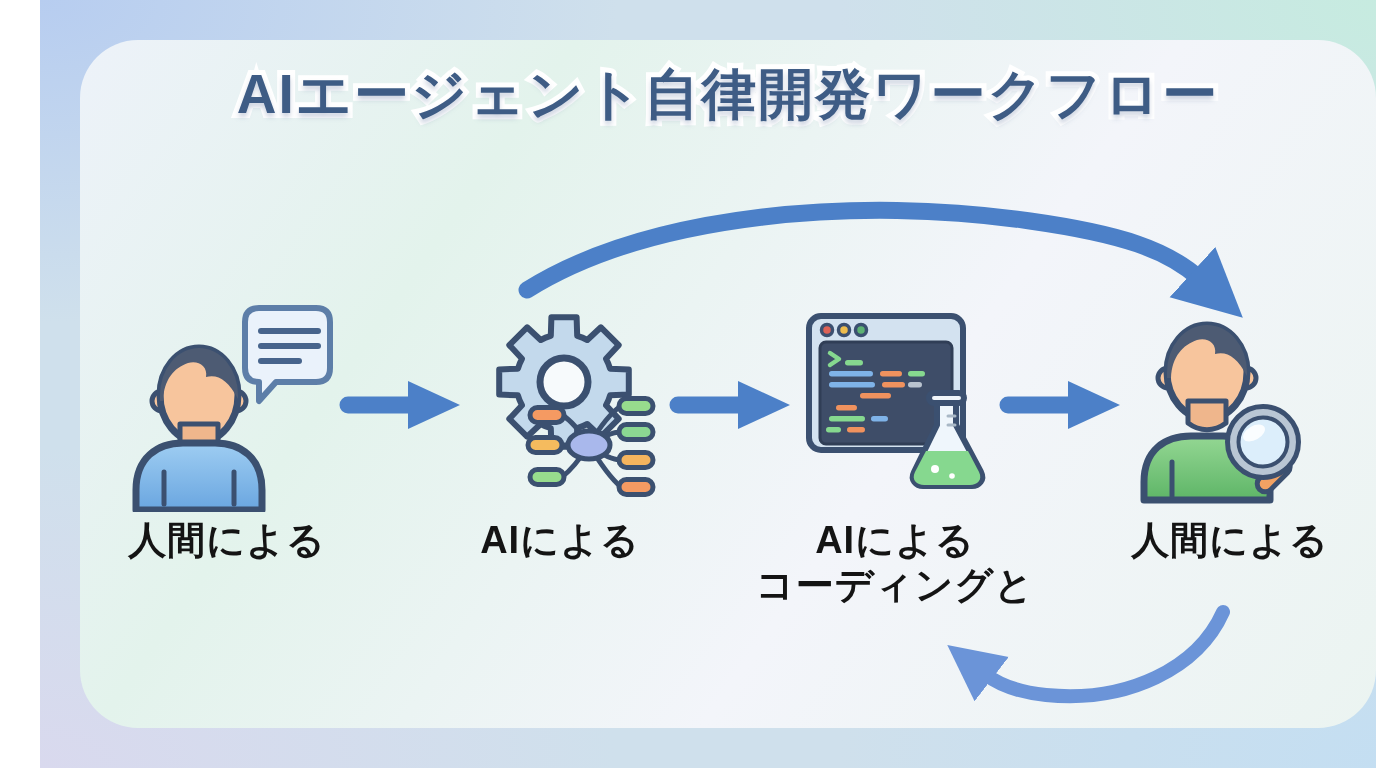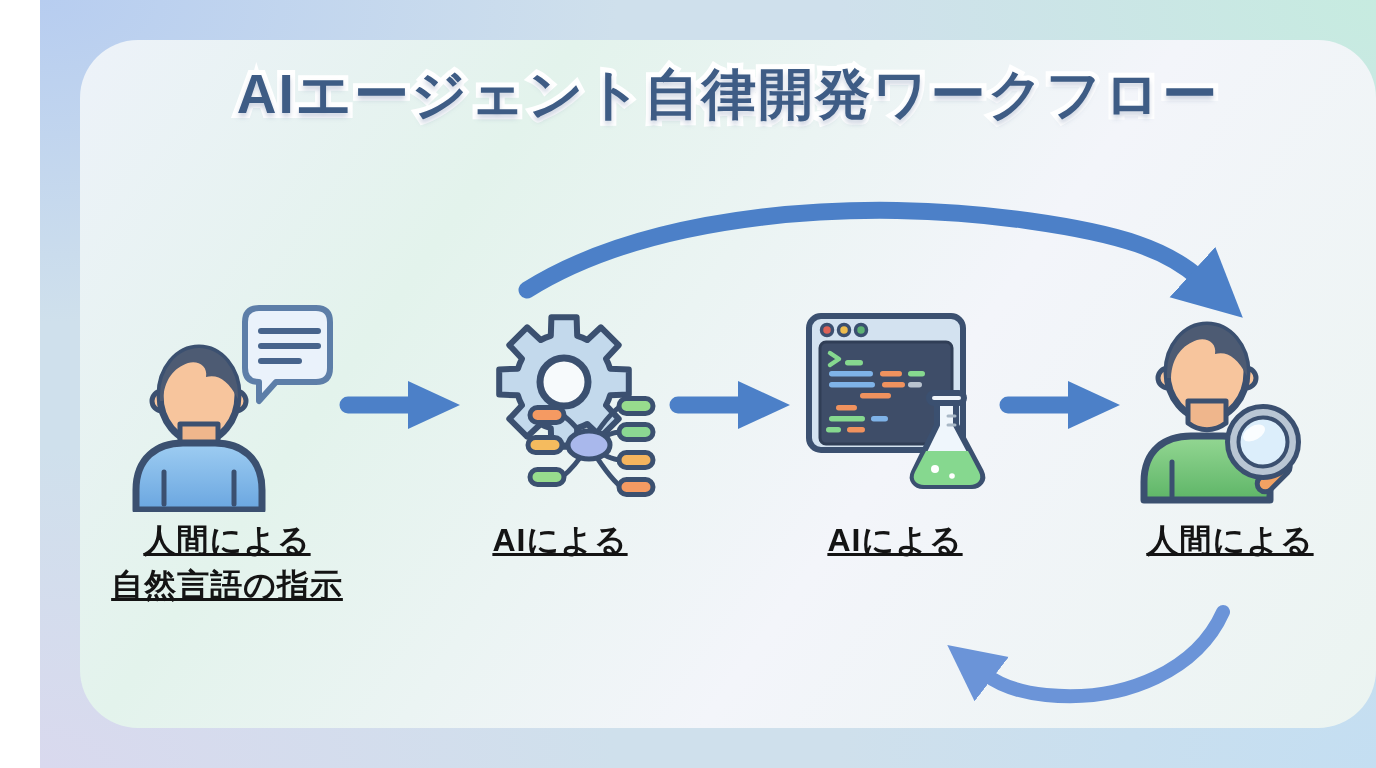--- a/index.html
+++ b/index.html
@@ -28,22 +28,22 @@
     -webkit-text-stroke:10px #ffffff; paint-order:stroke fill;
     text-shadow:0 4px 5px rgba(110,130,165,.35);
     white-space:nowrap;
   }
   .overlay { position:absolute; left:0; top:0; width:1376px; height:768px; pointer-events:none; }
   .icon-box { position:absolute; }
   .icon-box svg { display:block; width:100%; height:100%; }
   .flow-arrow { position:absolute; width:130px; height:62px; }
   .step-label {
     position:absolute; width:320px; text-align:center;
-    font-size:32px; font-weight:bold; color:var(--label-color);
-    line-height:45px; letter-spacing:1px;text-decoration:underline;
+    font-size:38px; font-weight:bold; color:var(--label-color);
+    line-height:45px; letter-spacing:1px;
   }
   .lbl-1 { left:27px;   top:518px; }
   .lbl-2 { left:360px;  top:518px; }
   .lbl-3 { left:695px;  top:518px; }
   .lbl-4 { left:1030px; top:518px; }
   .ibox-1 { left:82px;   top:300px; width:225px; height:212px; }
   .ibox-2 { left:432px;  top:310px; width:200px; height:190px; }
   .ibox-3 { left:756px;  top:303px; width:210px; height:200px; }
   .ibox-4 { left:1092px; top:300px; width:205px; height:205px; }
   .arr-1 { left:298px; top:374px; }
@@ -202,24 +202,24 @@
     <line x1="10" y1="31" x2="76" y2="31" stroke="#4c80c8" stroke-width="17" stroke-linecap="round"></line>
     <polygon points="70,7 122,31 70,55" fill="#4c80c8"></polygon>
   </svg>
   <svg class="flow-arrow arr-3" viewBox="0 0 130 62">
     <line x1="10" y1="31" x2="76" y2="31" stroke="#4c80c8" stroke-width="17" stroke-linecap="round"></line>
     <polygon points="70,7 122,31 70,55" fill="#4c80c8"></polygon>
   </svg>
 
   <div class="step-label lbl-1">
     <div>人間による</div>
-    <div>自然言語の指示</div>
   </div>
   <div class="step-label lbl-2">
     <div>AIによる</div>
   </div>
   <div class="step-label lbl-3">
     <div>AIによる</div>
+    <div>コーディングと</div>
   </div>
   <div class="step-label lbl-4">
     <div>人間による</div>
   </div>
 </div>
 
 </body></html>

